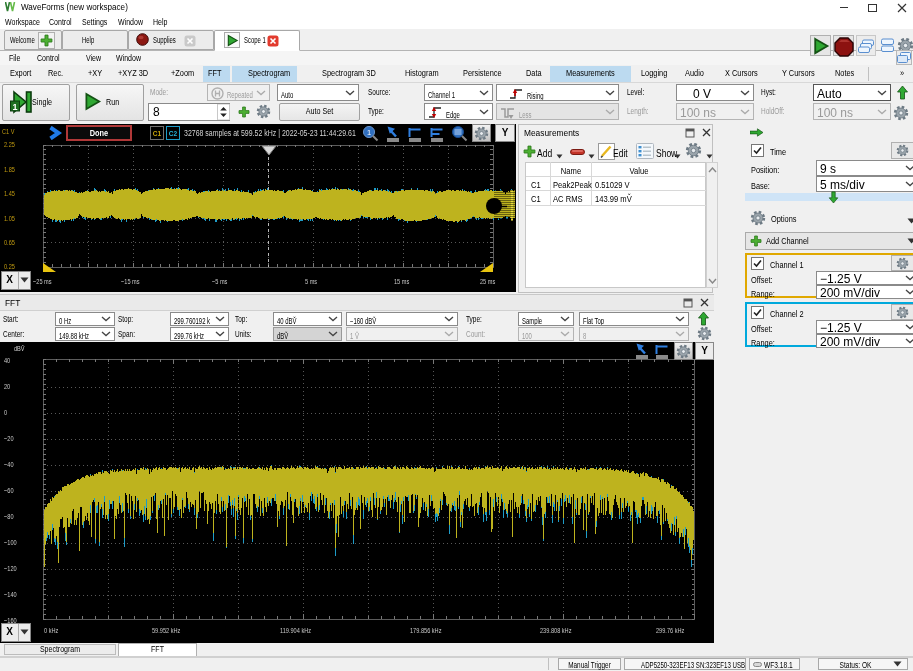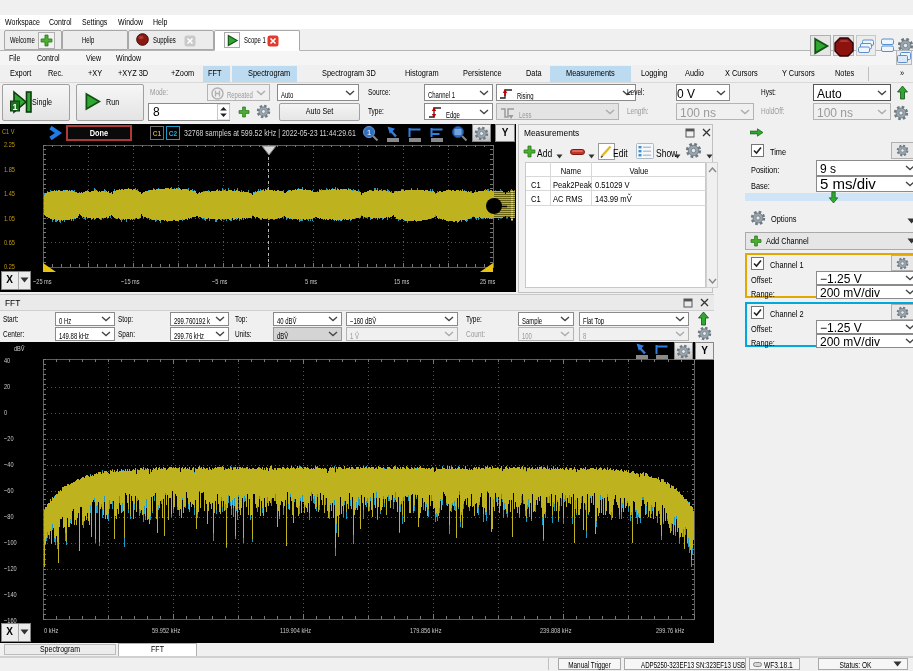--- a/index.html
+++ b/index.html
@@ -1,13 +1,27 @@
 <!DOCTYPE html>
 <html><head><meta charset="utf-8"><style>*{margin:0;padding:0;box-sizing:border-box}body{font-family:"Liberation Sans",sans-serif;background:#fff;width:913px;height:671px;overflow:hidden}#root{position:relative;width:913px;height:671px;background:#f0f0f0;font-family:"Liberation Sans",sans-serif}.abs{position:absolute}.abs>svg{display:block;margin:0 auto}</style></head><body>
 <div id="root">
+    <div class="abs" style="left:0;top:0;width:913px;height:15px;background:#fff">
+      <span class="abs" style="left:5px;top:2px">
+        <svg width="11" height="10" viewBox="0 0 11 10">
+          <path d="M0.5 0 L2.5 9 L4.5 0" fill="none" stroke="#2e7d32" stroke-width="1.6"></path>
+          <path d="M5.5 0 L7.5 9 L9.5 0" fill="none" stroke="#66bb4a" stroke-width="1.6"></path>
+        </svg>
+      </span>
+      <div style="position:absolute;left:21px;top:2px;font-size:9px;color:#000;white-space:nowrap;transform:scaleX(0.9);transform-origin:0 0;">WaveForms (new workspace)</div>
+      <div class="abs" style="left:840px;top:7px;width:8px;height:1.4px;background:#333"></div>
+      <div class="abs" style="left:868px;top:4px;width:9px;height:8px;border:1.3px solid #333"></div>
+      <svg class="abs" style="left:897px;top:3px" width="10" height="10" viewBox="0 0 10 10">
+        <path d="M1 1L9 9M9 1L1 9" stroke="#333" stroke-width="1.2"></path>
+      </svg>
+    </div>
     <div class="abs" style="left:0;top:15px;width:913px;height:14px;background:#fff"></div>
     <div style="position:absolute;left:5px;top:17px;font-size:9px;color:#000;white-space:nowrap;transform:scaleX(0.78);transform-origin:0 0;">Workspace</div>
     <div style="position:absolute;left:49px;top:17px;font-size:9px;color:#000;white-space:nowrap;transform:scaleX(0.78);transform-origin:0 0;">Control</div>
     <div style="position:absolute;left:82px;top:17px;font-size:9px;color:#000;white-space:nowrap;transform:scaleX(0.78);transform-origin:0 0;">Settings</div>
     <div style="position:absolute;left:118px;top:17px;font-size:9px;color:#000;white-space:nowrap;transform:scaleX(0.78);transform-origin:0 0;">Window</div>
     <div style="position:absolute;left:153px;top:17px;font-size:9px;color:#000;white-space:nowrap;transform:scaleX(0.78);transform-origin:0 0;">Help</div>
     <div class="abs" style="left:0;top:29px;width:913px;height:22px;background:#f0f0f0;border-bottom:1px solid #b4b4b4"></div>
     <div class="abs" style="left:4px;top:30px;width:58px;height:20px;background:#ececec;border:1px solid #a8a8a8;border-radius:2px 2px 0 0"></div>
     <div class="abs" style="left:62px;top:30px;width:66px;height:20px;background:#ececec;border:1px solid #a8a8a8;border-radius:2px 2px 0 0"></div>
     <div class="abs" style="left:128px;top:30px;width:86px;height:20px;background:#ececec;border:1px solid #a8a8a8;border-radius:2px 2px 0 0"></div>
@@ -134,29 +148,29 @@
         </svg></span><span style="font-size:8.5px;display:inline-block;transform:scaleX(0.7);transform-origin:0 50%">Repeated</span><svg width="10" height="6" viewBox="0 0 10 6" style="position:absolute;right:3px;top:50%;margin-top:-3px">
         <polyline points="1,1 5,4.6 9,1" fill="none" stroke="#aaa" stroke-width="1.3"></polyline>
       </svg></div>
     <div style="position:absolute;left:277px;top:84px;width:82px;height:17px;background:#fff;border:1px solid #8a8a8a;box-sizing:border-box;color:#000;line-height:15px;padding-left:3px;white-space:nowrap;overflow:hidden"><span style="font-size:8.5px;display:inline-block;transform:scaleX(0.7);transform-origin:0 50%">Auto</span><svg width="10" height="6" viewBox="0 0 10 6" style="position:absolute;right:3px;top:50%;margin-top:-3px">
         <polyline points="1,1 5,4.6 9,1" fill="none" stroke="#444" stroke-width="1.3"></polyline>
       </svg></div>
     <div style="position:absolute;left:368px;top:87px;font-size:9px;color:#000;white-space:nowrap;transform:scaleX(0.72);transform-origin:0 0;">Source:</div>
     <div style="position:absolute;left:424px;top:84px;width:69px;height:17px;background:#fff;border:1px solid #8a8a8a;box-sizing:border-box;color:#000;line-height:15px;padding-left:3px;white-space:nowrap;overflow:hidden"><span style="font-size:8.5px;display:inline-block;transform:scaleX(0.7);transform-origin:0 50%">Channel 1</span><svg width="10" height="6" viewBox="0 0 10 6" style="position:absolute;right:3px;top:50%;margin-top:-3px">
         <polyline points="1,1 5,4.6 9,1" fill="none" stroke="#444" stroke-width="1.3"></polyline>
       </svg></div>
-    <div style="position:absolute;left:496px;top:84px;width:140px;height:17px;background:#fff;border:1px solid #8a8a8a;box-sizing:border-box;color:#000;line-height:15px;padding-left:2px;white-space:nowrap;overflow:hidden"><span style="position:relative;top:2px;margin-right:4px;display:inline-block"><svg width="14" height="14" viewBox="0 0 14 14">
+    <div style="position:absolute;left:496px;top:84px;width:123px;height:17px;background:#fff;border:1px solid #8a8a8a;box-sizing:border-box;color:#000;line-height:15px;padding-left:12px;white-space:nowrap;overflow:hidden"><span style="position:relative;top:2px;margin-right:4px;display:inline-block"><svg width="14" height="14" viewBox="0 0 14 14">
           <path d="M1 11h5V3h7" stroke="#222" stroke-width="1.3" fill="none"></path>
           <path d="M6 9l0 -5" stroke="#c00000" stroke-width="1.6"></path>
           <polygon points="6,2 3.8,6 8.2,6" fill="#c00000"></polygon>
         </svg></span><span style="font-size:8.5px;display:inline-block;transform:scaleX(0.7);transform-origin:0 50%">Rising</span><svg width="10" height="6" viewBox="0 0 10 6" style="position:absolute;right:3px;top:50%;margin-top:-3px">
         <polyline points="1,1 5,4.6 9,1" fill="none" stroke="#444" stroke-width="1.3"></polyline>
       </svg></div>
     <div style="position:absolute;left:627px;top:87px;font-size:9px;color:#000;white-space:nowrap;transform:scaleX(0.72);transform-origin:0 0;">Level:</div>
-    <div style="position:absolute;left:676px;top:84px;width:54px;height:17px;background:#fff;border:1px solid #8a8a8a;box-sizing:border-box;color:#000;line-height:15px;padding-left:0;white-space:nowrap;overflow:hidden"><span style="font-size:12px">0 V</span><svg width="10" height="6" viewBox="0 0 10 6" style="position:absolute;right:3px;top:50%;margin-top:-3px">
+    <div style="position:absolute;left:676px;top:84px;width:78px;height:17px;background:#fff;border:1px solid #8a8a8a;box-sizing:border-box;color:#000;line-height:15px;padding-left:16px;white-space:nowrap;overflow:hidden"><span style="font-size:12px">0 V</span><svg width="10" height="6" viewBox="0 0 10 6" style="position:absolute;right:3px;top:50%;margin-top:-3px">
         <polyline points="1,1 5,4.6 9,1" fill="none" stroke="#444" stroke-width="1.3"></polyline>
       </svg></div>
     <div style="position:absolute;left:761px;top:87px;font-size:9px;color:#000;white-space:nowrap;transform:scaleX(0.72);transform-origin:0 0;">Hyst:</div>
     <div style="position:absolute;left:813px;top:84px;width:78px;height:17px;background:#fff;border:1px solid #555;box-sizing:border-box;color:#000;line-height:15px;padding-left:3px;white-space:nowrap;overflow:hidden"><span style="font-size:12px">Auto</span><svg width="10" height="6" viewBox="0 0 10 6" style="position:absolute;right:3px;top:50%;margin-top:-3px">
         <polyline points="1,1 5,4.6 9,1" fill="none" stroke="#444" stroke-width="1.3"></polyline>
       </svg></div>
     <span class="abs" style="left:897px;top:86px">
       <svg width="11" height="14" viewBox="0 0 11 14">
         <path d="M5.5 0 L10.5 6 H7.5 V13 H3.5 V6 H0.5 Z" fill="#2fa832" stroke="#145214" stroke-width="0.8"></path>
       </svg>
@@ -433,21 +447,21 @@
           <circle cx="10" cy="10" r="6.5" fill="none" stroke="#6d7a84" stroke-width="5" stroke-dasharray="2.8 2.3"></circle>
           <circle cx="10" cy="10" r="6.2" fill="#9aa4ab" stroke="#6d7a84" stroke-width="1"></circle>
           <circle cx="10" cy="10" r="2.6" fill="#e8ecef" stroke="#6d7a84" stroke-width="1"></circle>
         </svg>
       </div>
       <div style="position:absolute;left:7px;top:41px;font-size:9px;color:#000;white-space:nowrap;transform:scaleX(0.82);transform-origin:0 0;">Position:</div>
       <div style="position:absolute;left:72px;top:36px;width:103px;height:16px;background:#fff;border:1px solid #8a8a8a;box-sizing:border-box;color:#000;line-height:14px;padding-left:3px;white-space:nowrap;overflow:hidden"><span style="font-size:12px">9 s</span><svg width="10" height="6" viewBox="0 0 10 6" style="position:absolute;right:3px;top:50%;margin-top:-3px">
           <polyline points="1,1 5,4.6 9,1" fill="none" stroke="#444" stroke-width="1.3"></polyline>
         </svg></div>
       <div style="position:absolute;left:7px;top:57px;font-size:9px;color:#000;white-space:nowrap;transform:scaleX(0.82);transform-origin:0 0;">Base:</div>
-      <div style="position:absolute;left:72px;top:52px;width:103px;height:16px;background:#fff;border:1px solid #8a8a8a;box-sizing:border-box;color:#000;line-height:14px;padding-left:3px;white-space:nowrap;overflow:hidden"><span style="font-size:15px">5 ms/div</span><svg width="10" height="6" viewBox="0 0 10 6" style="position:absolute;right:3px;top:50%;margin-top:-3px">
+      <div style="position:absolute;left:72px;top:52px;width:103px;height:16px;background:#fff;border:1px solid #8a8a8a;box-sizing:border-box;color:#000;line-height:14px;padding-left:3px;white-space:nowrap;overflow:hidden"><span style="font-size:12px">5 ms/div</span><svg width="10" height="6" viewBox="0 0 10 6" style="position:absolute;right:3px;top:50%;margin-top:-3px">
           <polyline points="1,1 5,4.6 9,1" fill="none" stroke="#444" stroke-width="1.3"></polyline>
         </svg></div>
       <div class="abs" style="left:1px;top:69px;width:176px;height:8px;background:#cfe4f7"></div>
       <span class="abs" style="left:84px;top:67px">
         <svg width="11" height="12" viewBox="0 0 11 14">
           <path d="M5.5 14 L10.5 8 H7.5 V1 H3.5 V8 H0.5 Z" fill="#2fa832" stroke="#145214" stroke-width="0.8"></path>
         </svg>
       </span>
       <span class="abs" style="left:6px;top:86px">
         <svg width="16" height="16" viewBox="0 0 20 20">

